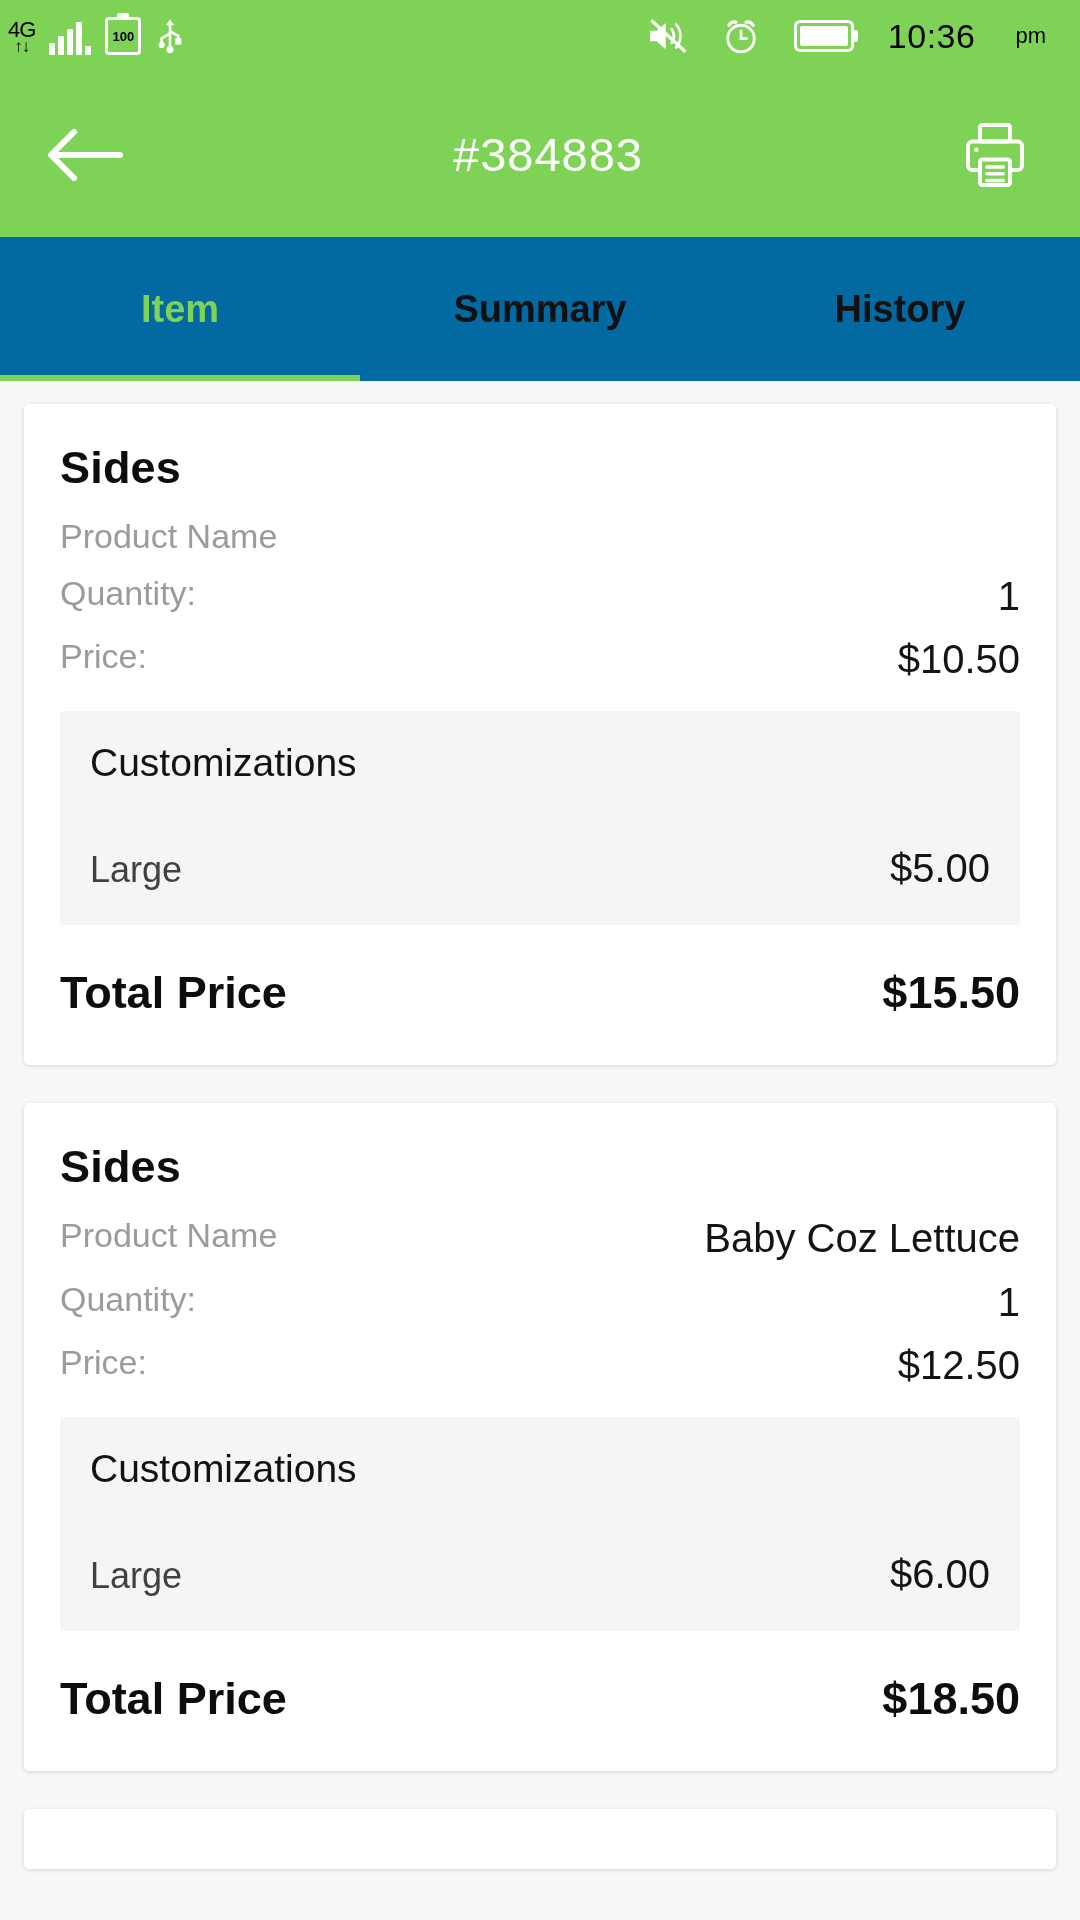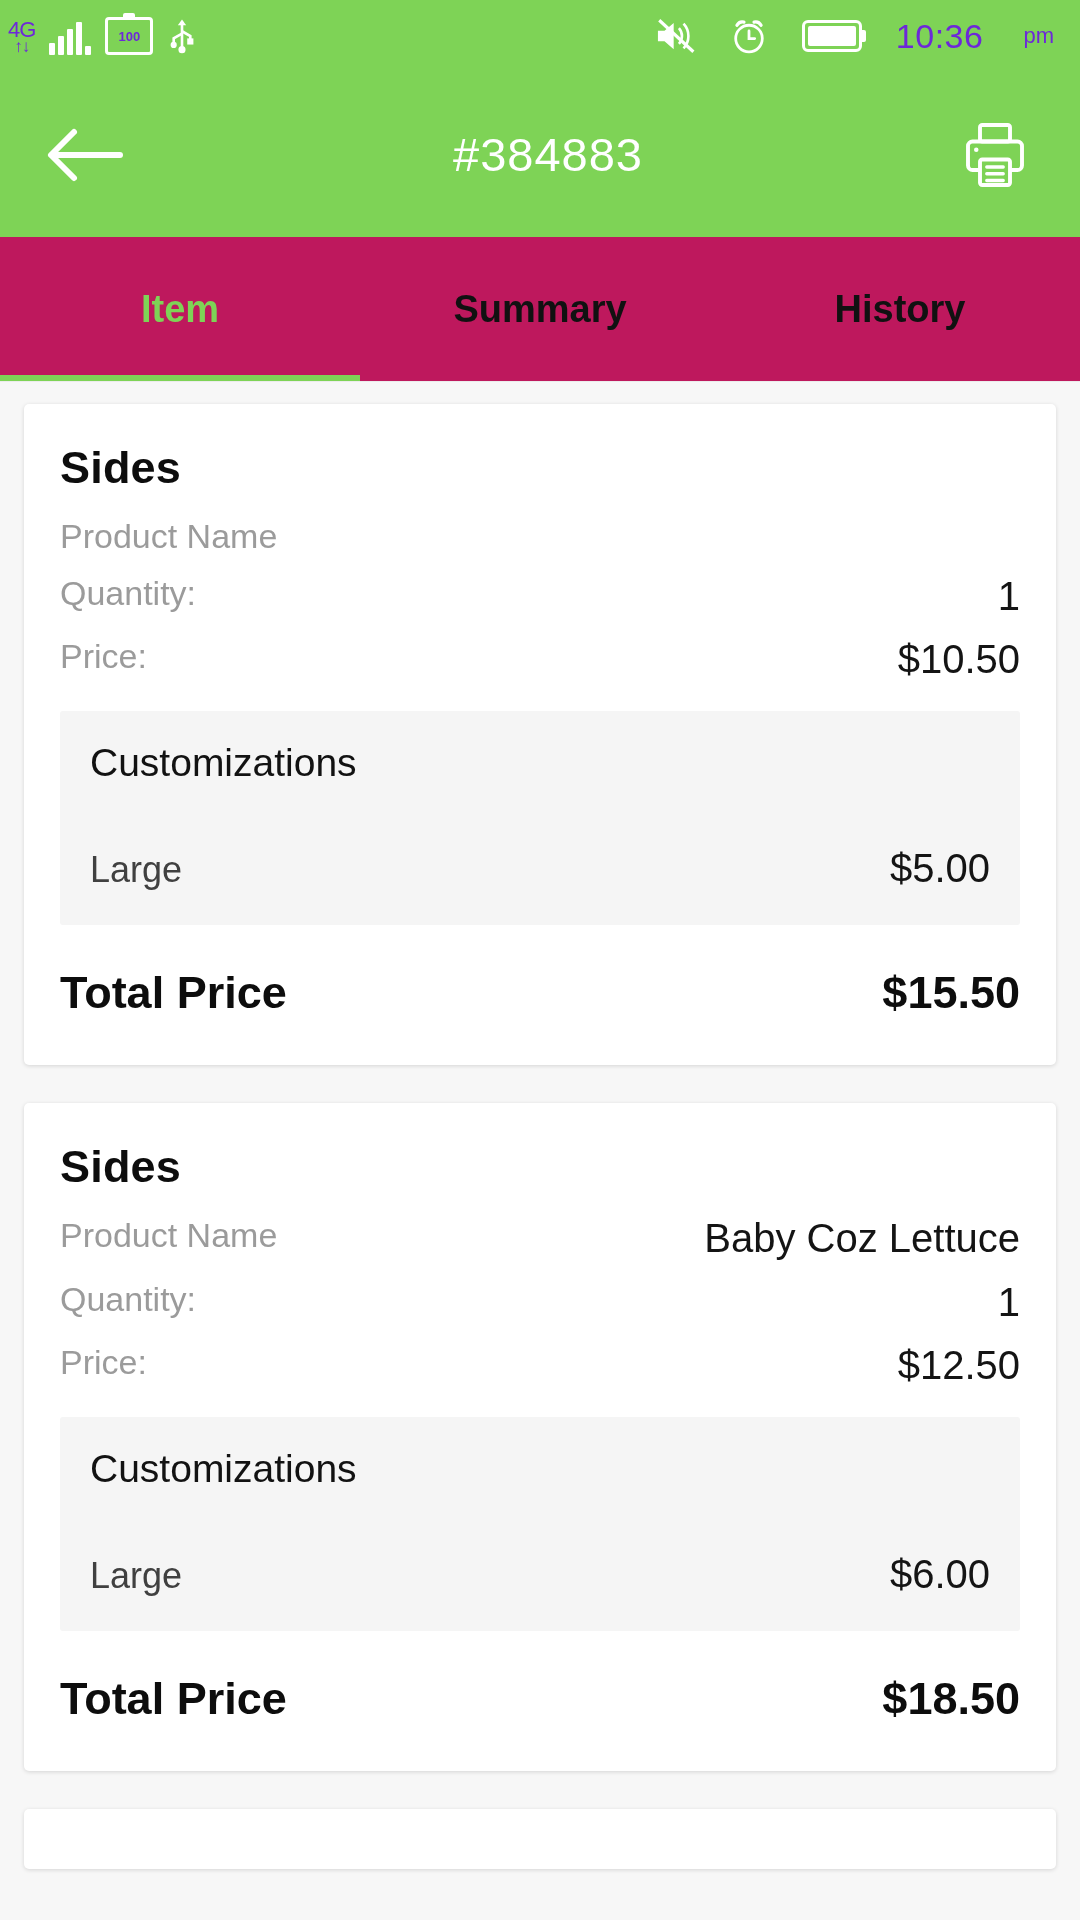--- a/index.html
+++ b/index.html
@@ -8,37 +8,37 @@
     background:#f7f7f7;
     font-family:"Liberation Sans", sans-serif;
     overflow:hidden;
   }
   body { position:relative; }
 
   
   .statusbar {
     height:72px; background:#7ED356;
     display:flex; align-items:center;
-    padding:0 26px 0 8px;
-    color:#6d28d9;
+    padding:0 34px 0 8px;
+    color:#000000;
   }
   .sb-left { display:flex; align-items:flex-end; gap:14px; flex:0 0 auto; }
   .sb-right { display:flex; align-items:center; gap:34px; margin-left:auto; }
   .net-group { display:flex; flex-direction:column; align-items:center; line-height:1; }
   .net-label { font-size:22px; font-weight:400; letter-spacing:-1px; }
   .net-arrows { font-size:17px; letter-spacing:-1px; margin-top:-3px; }
   .sig-bars { display:flex; align-items:flex-end; gap:3px; height:34px; }
   .sig-bars i { display:block; width:6px; background:#ffffff; border-radius:1px; }
   .sig-bars i:nth-child(1){ height:12px; }
   .sig-bars i:nth-child(2){ height:19px; }
   .sig-bars i:nth-child(3){ height:26px; }
   .sig-bars i:nth-child(4){ height:33px; }
   .sig-bars i:nth-child(5){ height:9px; }
   .battery-pct {
-    width:48px; height:38px; border:3px solid #fff; border-radius:4px;
+    width:36px; height:38px; border:3px solid #fff; border-radius:4px;
     position:relative; display:flex; align-items:center; justify-content:center;
     font-size:13px; font-weight:700;
   }
   .battery-pct::before {
     content:""; position:absolute; top:-7px; left:50%; transform:translateX(-50%);
     width:12px; height:4px; background:#fff; border-radius:2px 2px 0 0;
   }
   .usb-ico { width:30px; height:38px; }
   .mute-ico { width:42px; height:38px; }
   .alarm-ico { width:38px; height:38px; }
@@ -63,21 +63,21 @@
   .back-btn { width:90px; height:90px; display:flex; align-items:center; justify-content:center; }
   .appbar-title {
     position:absolute; left:16px; right:0; text-align:center;
     color:#ffffff; font-size:47px; font-weight:400; letter-spacing:1px;
     pointer-events:none;
   }
   .print-btn { margin-left:auto; width:90px; height:90px; display:flex; align-items:center; justify-content:center; }
 
   
   .tabs {
-    height:145px; background:#be185d;
+    height:145px; background:#0369a1;
     display:flex; align-items:center;
     border-bottom:1px solid #ececec;
     position:relative;
   }
   .tab {
     flex:1; text-align:center; font-size:38px; font-weight:700;
     color:#111111; position:relative; height:100%;
     display:flex; align-items:center; justify-content:center;
   }
   .tab.active { color:#7ED356; }

